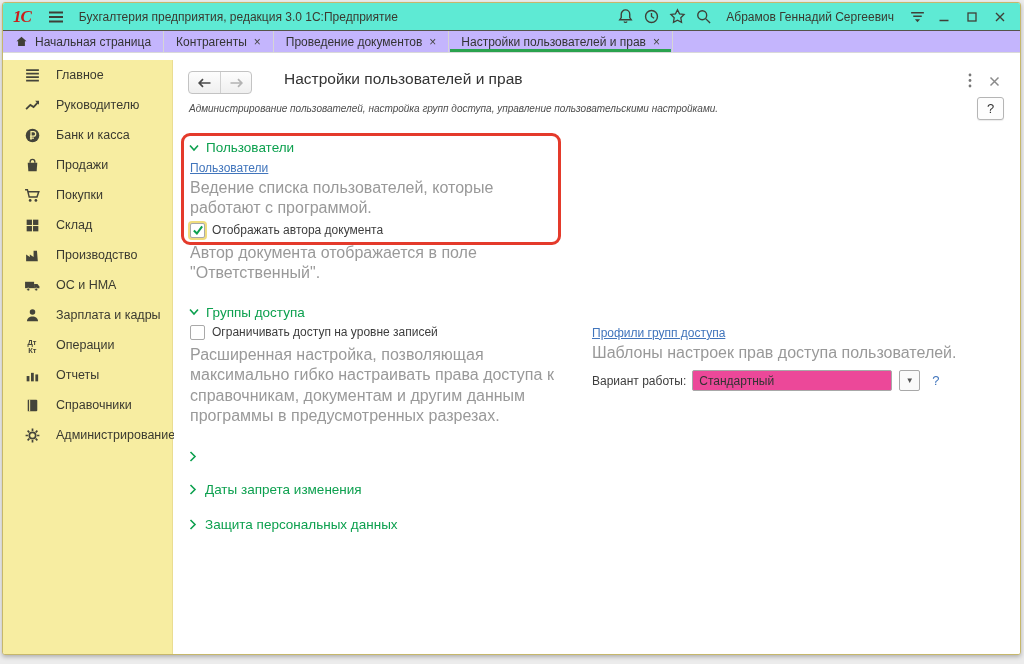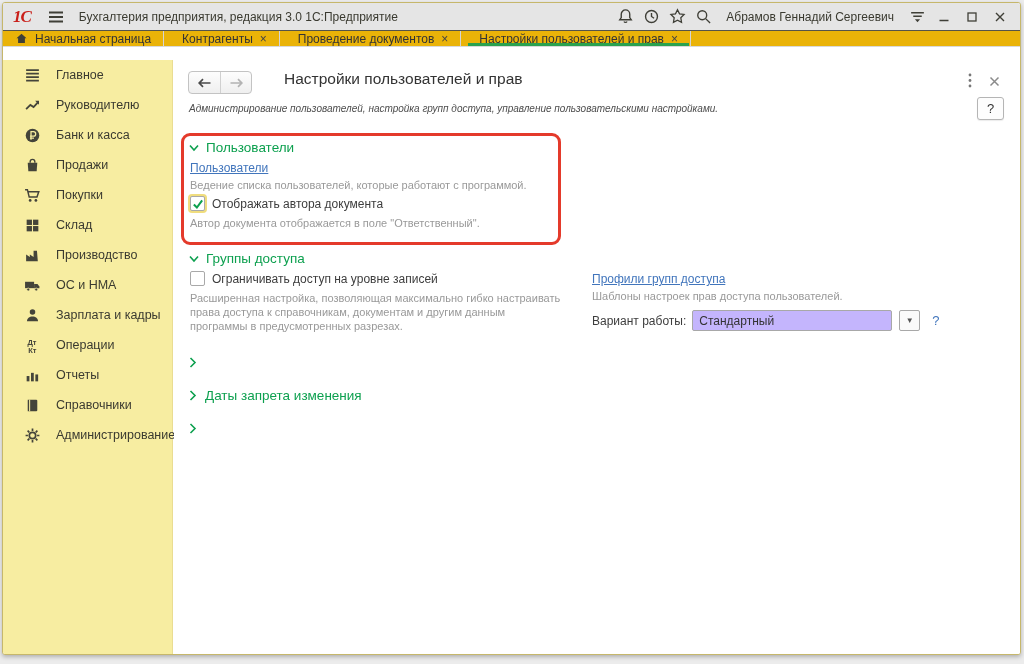--- a/index.html
+++ b/index.html
@@ -2,32 +2,32 @@
 <html><head>
 <meta charset="utf-8">
 <style>
   * { box-sizing: border-box; margin: 0; padding: 0; }
   html,body { width:1024px; height:664px; background:#ececec; font-family:"Liberation Sans", sans-serif; }
   .window { position:absolute; left:2px; top:2px; width:1019px; height:653px;
             border:1px solid #c6b76b; border-radius:3px; overflow:hidden; background:#fff;
             box-shadow:0 2px 4px rgba(0,0,0,.25); }
 
   
-  .titlebar { height:28px; background:#e5e5e5; display:flex; align-items:center;
+  .titlebar { height:28px; background:#5eead4; display:flex; align-items:center;
               border-bottom:1px solid #55544a; padding:0 6px 0 10px; }
   .logo { color:#c9201a; font-weight:bold; font-style:italic; font-size:17px;
           font-family:"Liberation Serif", serif; letter-spacing:-1px; margin-right:12px; }
   .tb-icon { width:26px; height:20px; display:flex; align-items:center; justify-content:center; cursor:default; }
   .tb-title { font-size:12px; color:#3a3a30; margin-left:10px; }
   .tb-spacer { flex:1; }
   .tb-user { font-size:12px; color:#3a3a30; margin:0 10px; }
   .winbtn { width:28px; height:20px; display:flex; align-items:center; justify-content:center; }
 
   
-  .tabbar { height:16px; background:#eab308; display:flex; border-bottom:1px solid #d9d9d9;gap:6px; }
+  .tabbar { height:22px; background:#c4b5fd; display:flex; border-bottom:1px solid #d9d9d9; }
   .tab { display:flex; align-items:center; gap:7px; padding:0 12px; font-size:12px; color:#333;
          border-right:1px solid #d5d5d5; position:relative; white-space:nowrap; }
   .tab .x { color:#444; font-size:12px; }
   .tab.active::after { content:""; position:absolute; left:1px; right:1px; bottom:0; height:3px; background:#2aa24e; }
 
   
   .sidebar { position:absolute; left:0; top:57px; bottom:0; width:170px; background:#f7eda1;
              border-right:1px solid #eadd92; }
   .side-item { height:30px; display:flex; align-items:center; padding-left:20px; gap:15px;
                font-size:12.5px; color:#3a3a30; cursor:default; }
@@ -50,33 +50,33 @@
   .helpbtn { position:absolute; right:16px; top:37px; width:27px; height:23px; background:#fdfdfd;
              border:1px solid #b5b5b5; border-radius:3px; font-size:13px; color:#333;
              display:flex; align-items:center; justify-content:center; box-shadow:0 1px 1px rgba(0,0,0,.08); }
 
   .sections { position:absolute; left:15px; top:80px; right:18px; }
   .sec-header { display:flex; align-items:center; gap:7px; font-size:13.5px; color:#0da04f; cursor:default; }
   .cols { display:flex; margin-top:3px; }
   .col-l { width:372px; flex:none; padding-left:1px; }
   .col-r { margin-left:31px; width:412px; flex:none; }
   .link { font-size:12px; color:#4175bc; text-decoration:underline; display:inline-block; margin:2px 0 3px; cursor:default; }
-  .desc { font-size:11px; color:#999; line-height:1.28; margin-bottom:4px; }
+  .desc { font-size:16px; color:#999; line-height:1.28; margin-bottom:4px; }
   .cbrow { display:flex; align-items:center; gap:7px; margin:4px 0 5px; }
   .cb { width:15px; height:15px; border:1px solid #a9a9a9; background:#fff; border-radius:2px;
         display:flex; align-items:center; justify-content:center; flex:none; }
   .cb.focused { box-shadow:0 0 0 2px #f0dd7e; }
   .cblabel { font-size:12px; color:#3d3d3d; }
   .sec-users { position:relative; margin-bottom:17px; }
   .redbox { position:absolute; left:-8px; top:-7px; width:380px; height:112px;
             border:3px solid #e43a2b; border-radius:9px; pointer-events:none; }
   .sec-groups { margin-bottom:20px; }
   .selrow { display:flex; align-items:center; gap:6px; margin-top:7px; }
   .sellabel { font-size:12px; color:#3d3d3d; }
-  .selbox { width:200px; height:21px; border:1px solid #a8a8a8; border-radius:2px; background:#c4b5fd;
+  .selbox { width:200px; height:21px; border:1px solid #a8a8a8; border-radius:2px; background:#ec4899;
             font-size:12px; color:#333; display:flex; align-items:center; padding-left:6px; }
   .selarrow { width:21px; height:21px; border:1px solid #a8a8a8; border-radius:2px; background:#fafafa;
               display:flex; align-items:center; justify-content:center; font-size:8px; color:#555; margin-left:1px; }
   .selhelp { font-size:13px; color:#4175bc; margin-left:6px; }
   .collapsed-header { display:flex; align-items:center; gap:8px; font-size:13.5px; color:#0da04f;
                       margin-top:20px; cursor:default; }
 </style>
 </head>
 <body>
 
@@ -379,17 +379,18 @@
       <div class="collapsed-header">
         <svg width="8" height="11" viewBox="0 0 8 11">
             <path d="M1.5 1l4.5 4.5L1.5 10" fill="none" stroke="#0da04f" stroke-width="1.6"></path>
           </svg>
         <span>Даты запрета изменения</span>
       </div>
       <div class="collapsed-header">
         <svg width="8" height="11" viewBox="0 0 8 11">
             <path d="M1.5 1l4.5 4.5L1.5 10" fill="none" stroke="#0da04f" stroke-width="1.6"></path>
           </svg>
+        <span>Защита персональных данных</span>
       </div>
 
     </div>
   </div>
 </div>
 
 </body></html>

